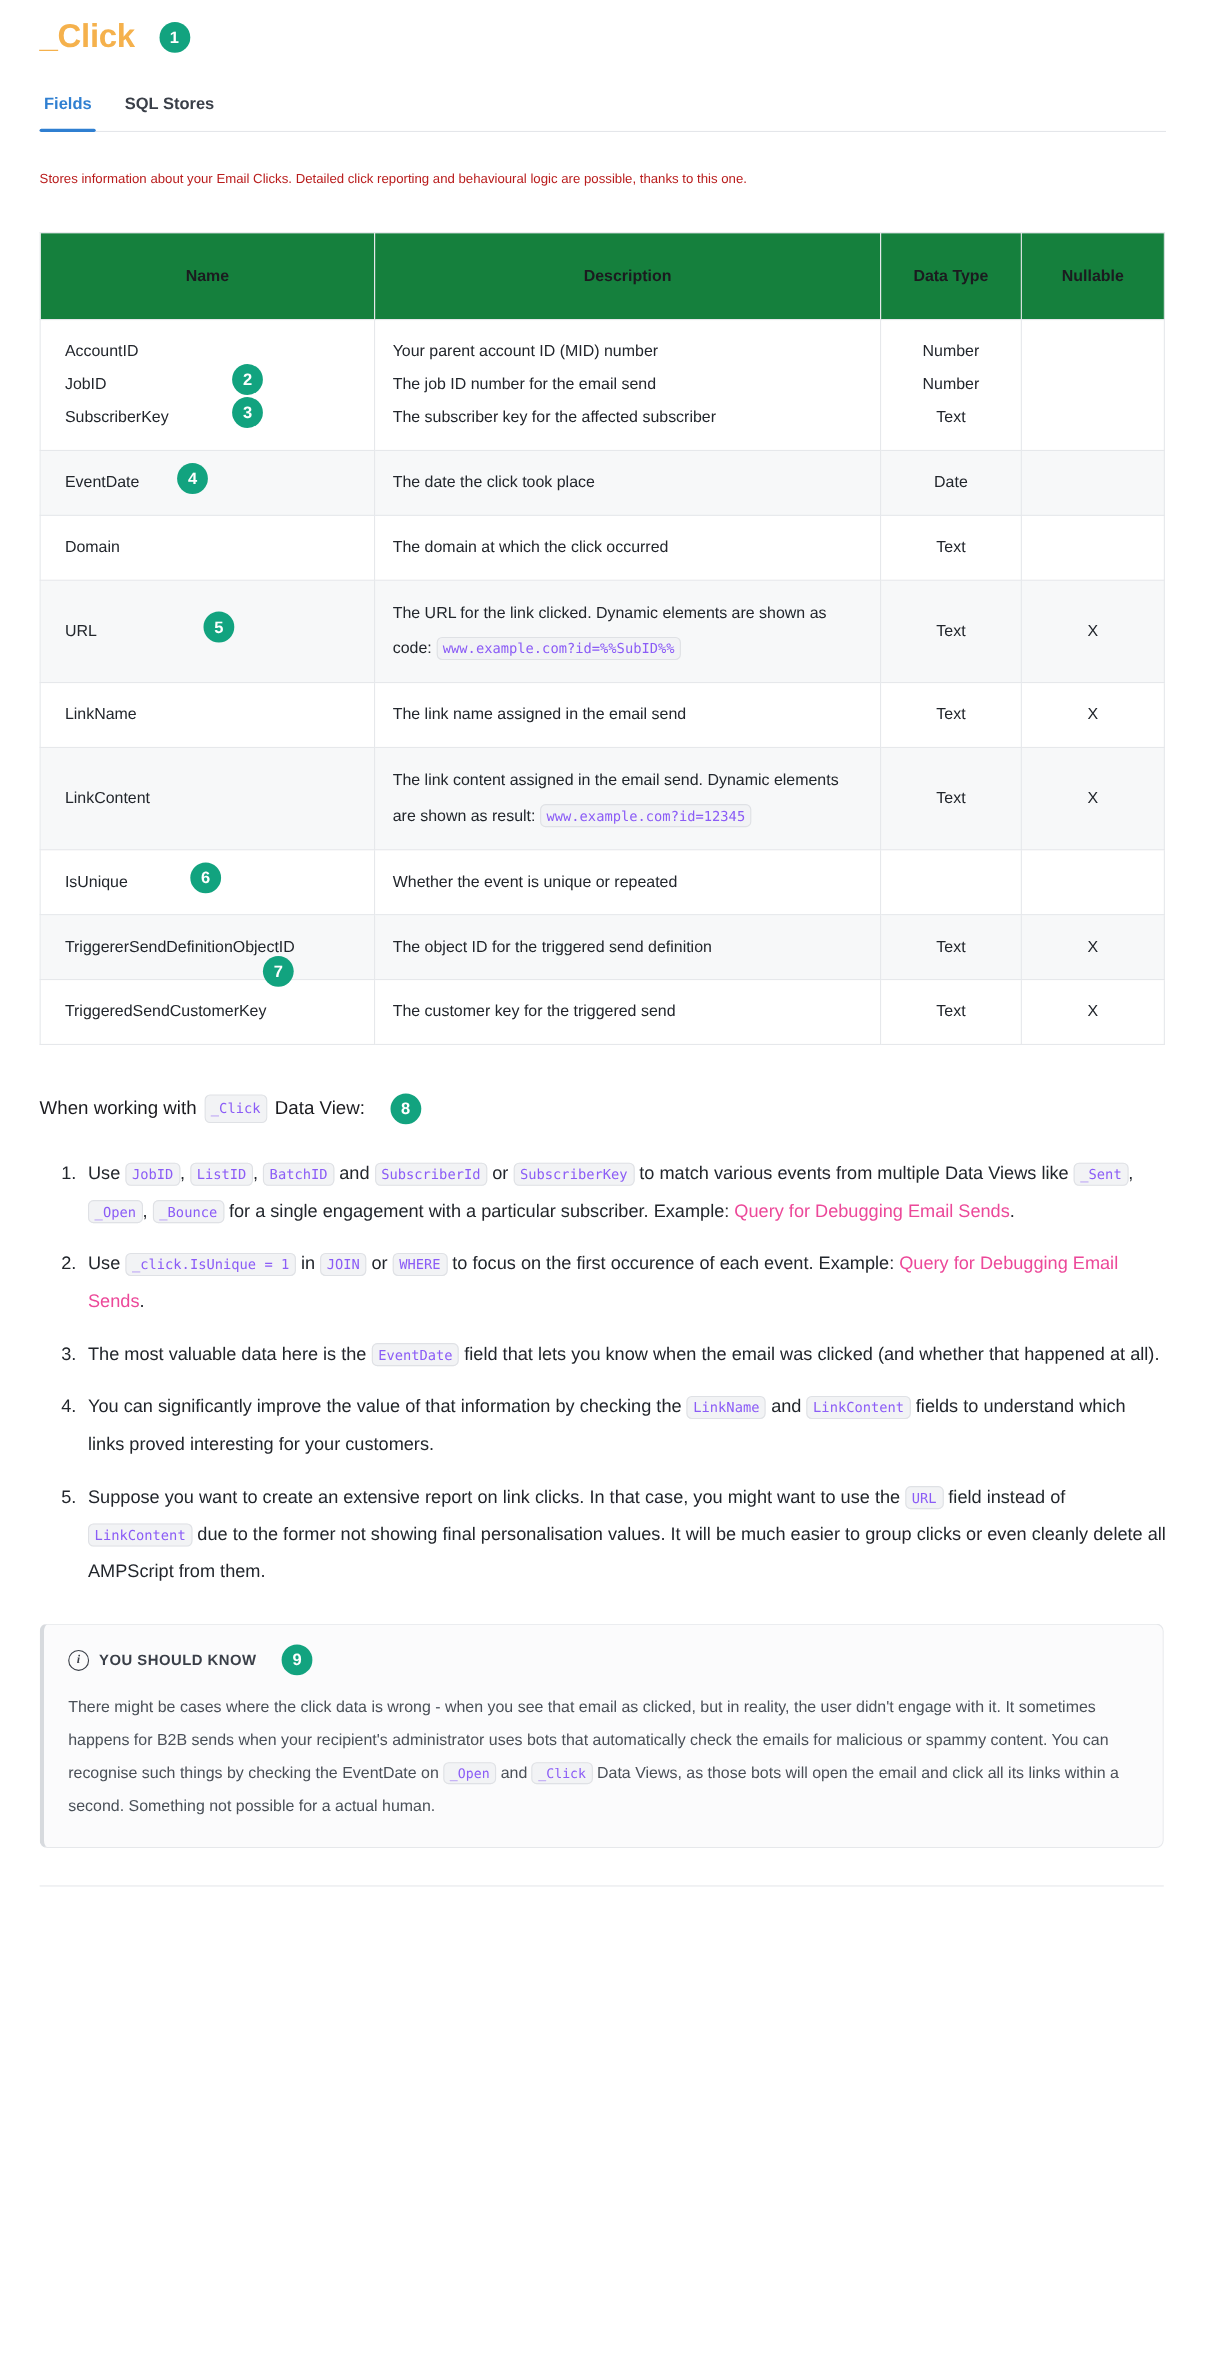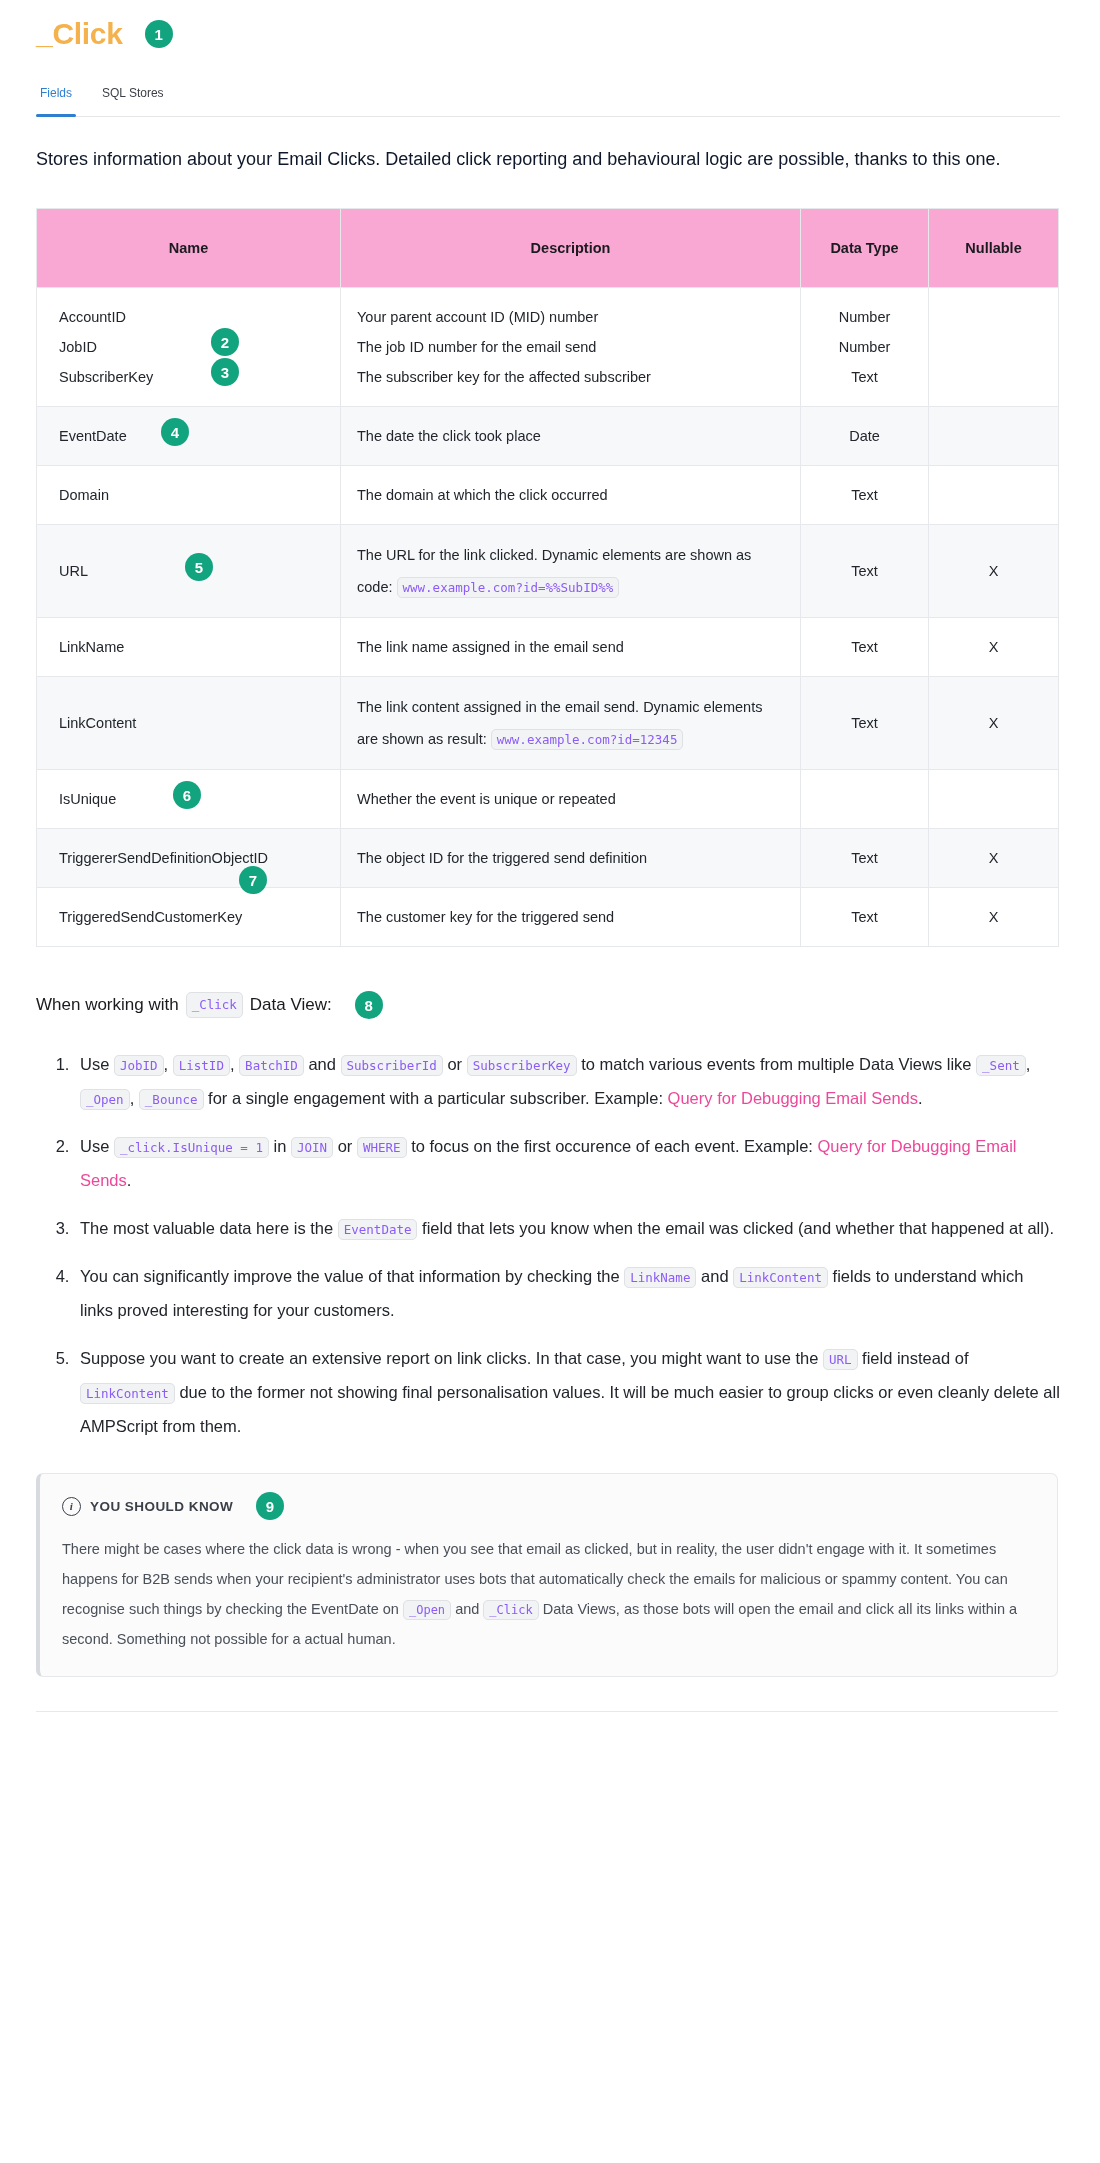--- a/index.html
+++ b/index.html
@@ -67,22 +67,22 @@
   
   .tabs {
     display: flex;
     gap: 26px;
     margin: 26px 0 0 0;
     padding: 0 0 0 2px;
     border-bottom: 1px solid #e4e6ea;
     position: relative;
   }
   .tab {
-    font-size: 12px;
-    font-weight: normal;
+    font-size: 15px;
+    font-weight: bold;
     padding: 6px 2px 16px 2px;
     color: #3a3f48;
     position: relative;
     cursor: pointer;
     font-family: "Liberation Sans", sans-serif;
   }
   .tab.active {
     color: #2f7fd1;
   }
   .tab.active::after {
@@ -91,23 +91,23 @@
     left: -2px;
     right: -2px;
     bottom: -1px;
     height: 3px;
     background: #2f7fd1;
     border-radius: 2px;
   }
 
   
   .intro {
-    font-size: 18px;
+    font-size: 12px;
     line-height: 29px;
-    color: #0f172a;
+    color: #b91c1c;
     margin: 28px 0 0 0;
     max-width: 1020px;
     font-family: "Liberation Sans", sans-serif;
   }
 
   
   .table-wrap {
     margin: 34px 0 0 0;
     position: relative;
   }
@@ -118,21 +118,21 @@
     font-size: 14.5px;
     background: #ffffff;
   }
   table.fields th,
   table.fields td {
     border: 1px solid #e6e8eb;
     vertical-align: middle;
     font-family: "Liberation Sans", sans-serif;
   }
   table.fields thead th {
-    background: #f9a8d4;
+    background: #15803d;
     font-weight: bold;
     font-size: 14.5px;
     color: #1b1b1f;
     text-align: center;
     padding: 28px 10px;
     line-height: 22px;
   }
   col.c-name { width: 304px; }
   col.c-desc { width: 460px; }
   col.c-type { width: 128px; }

